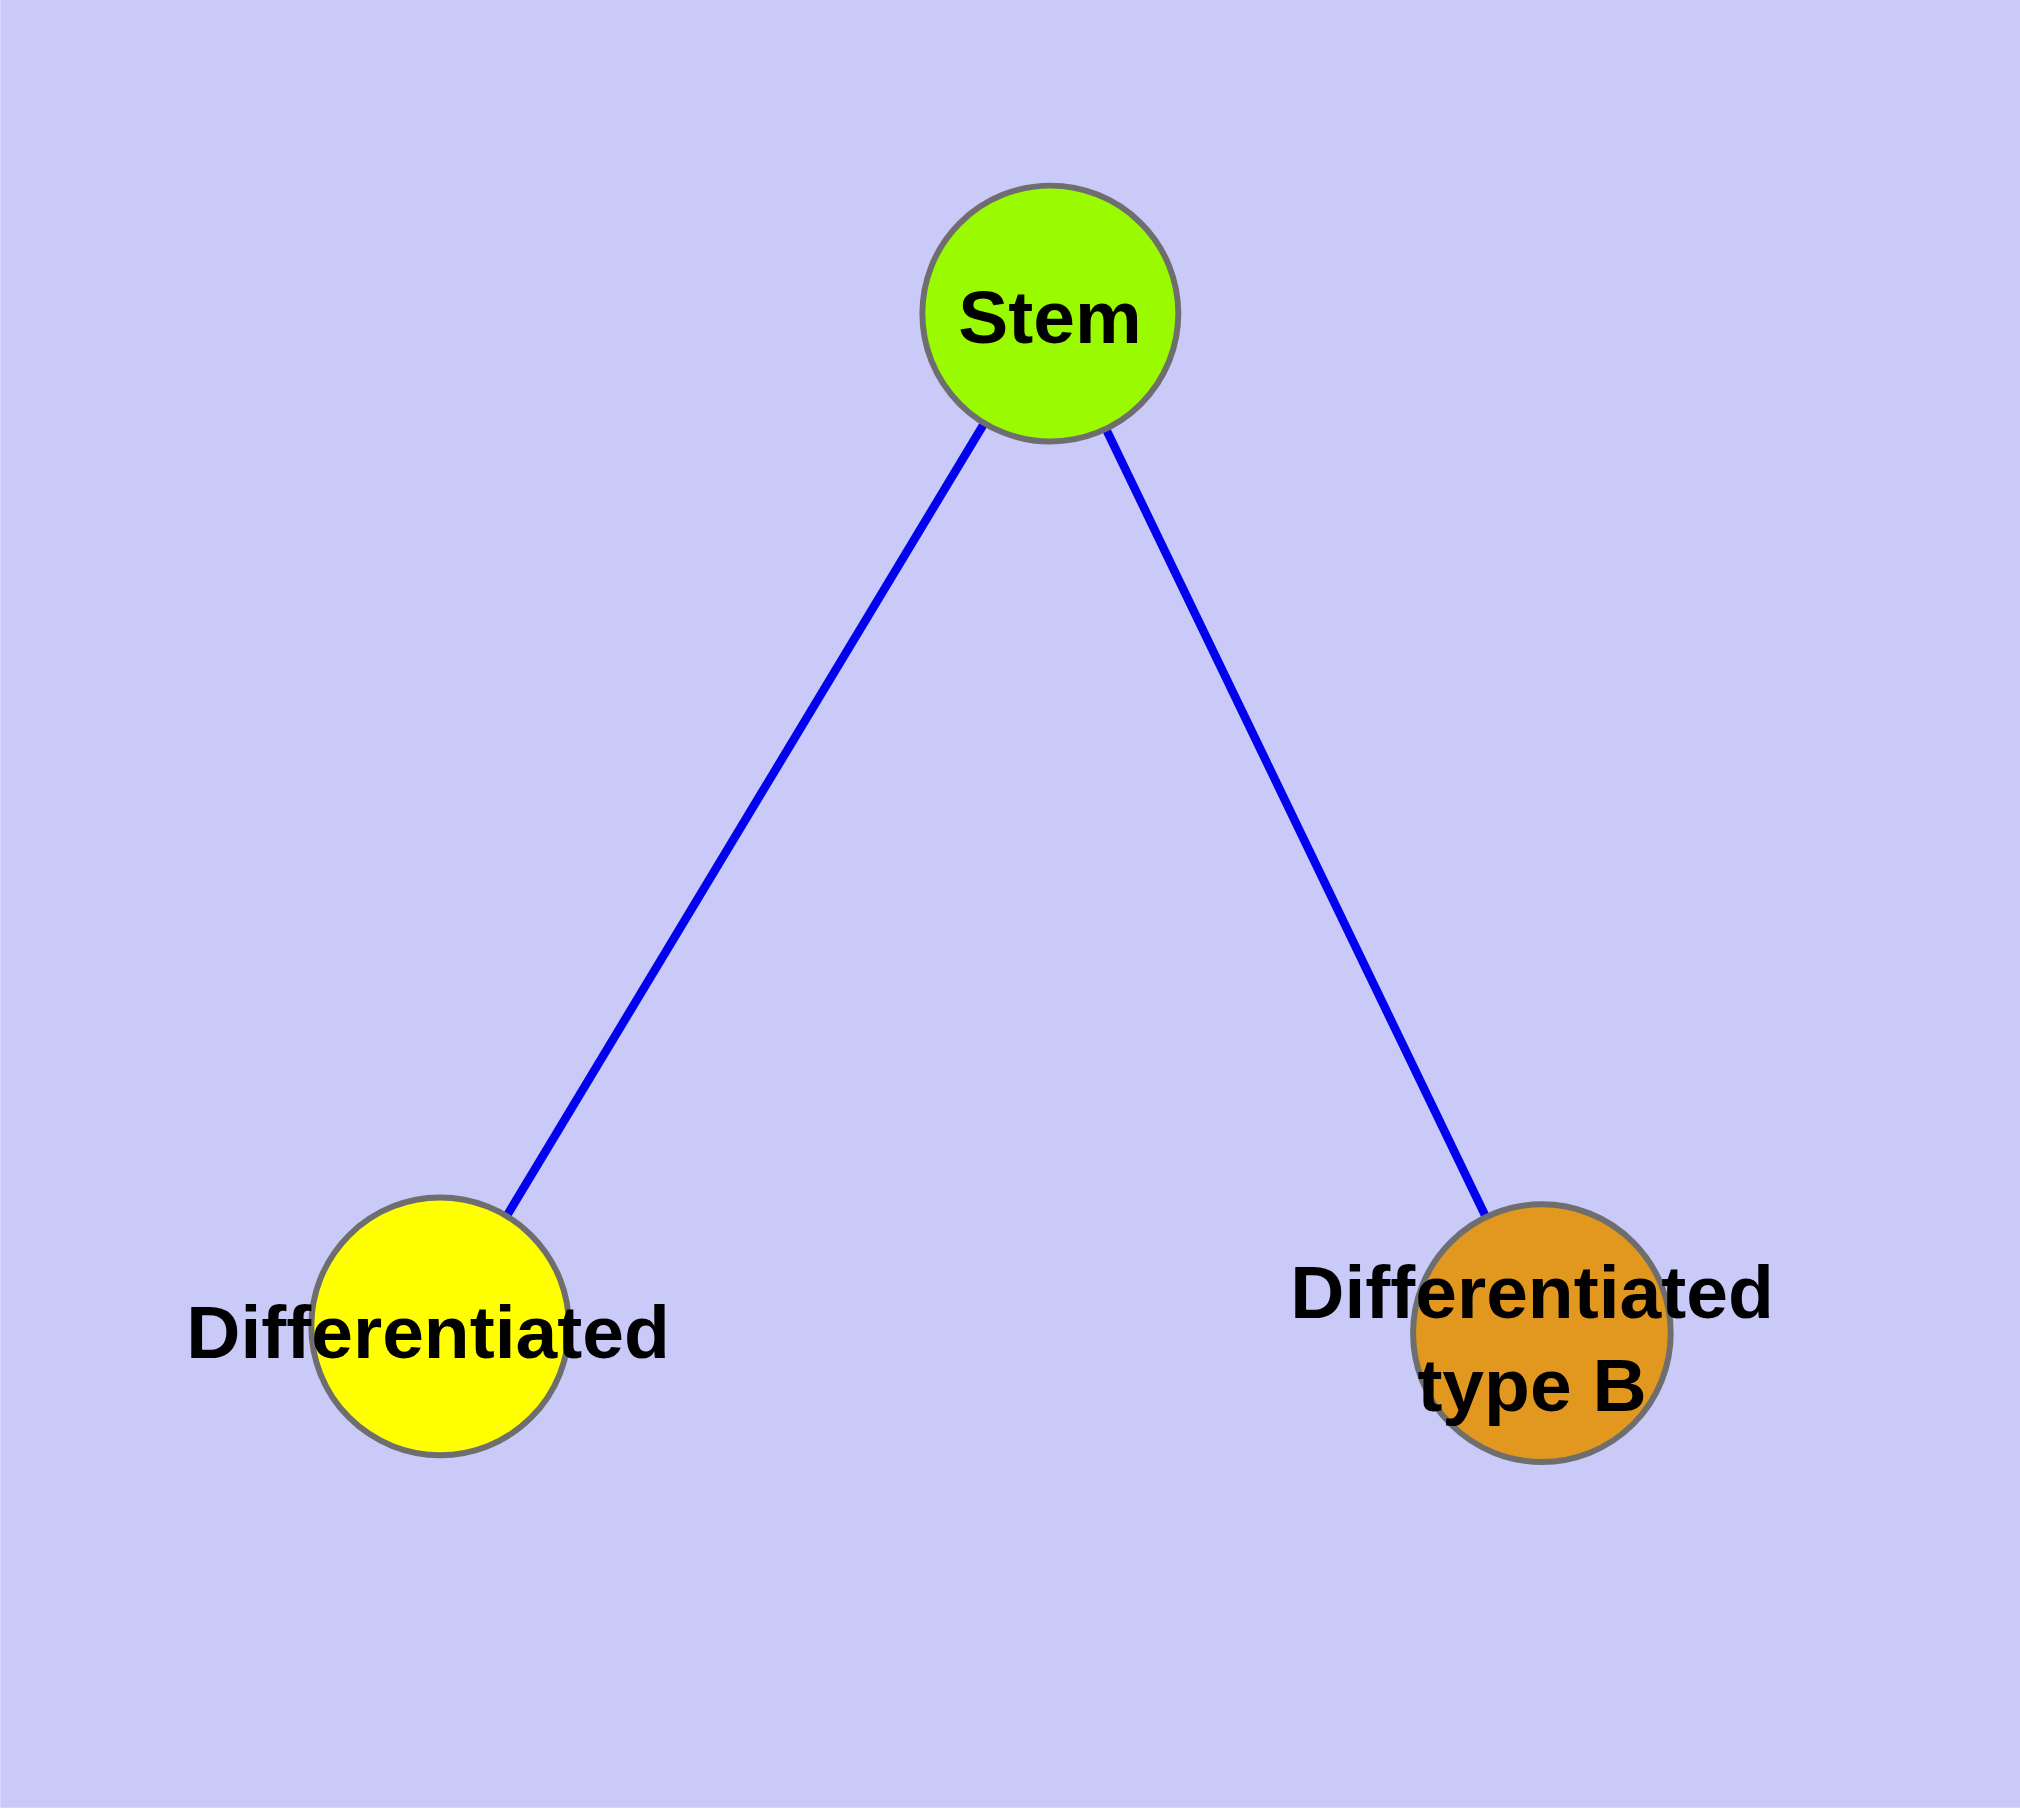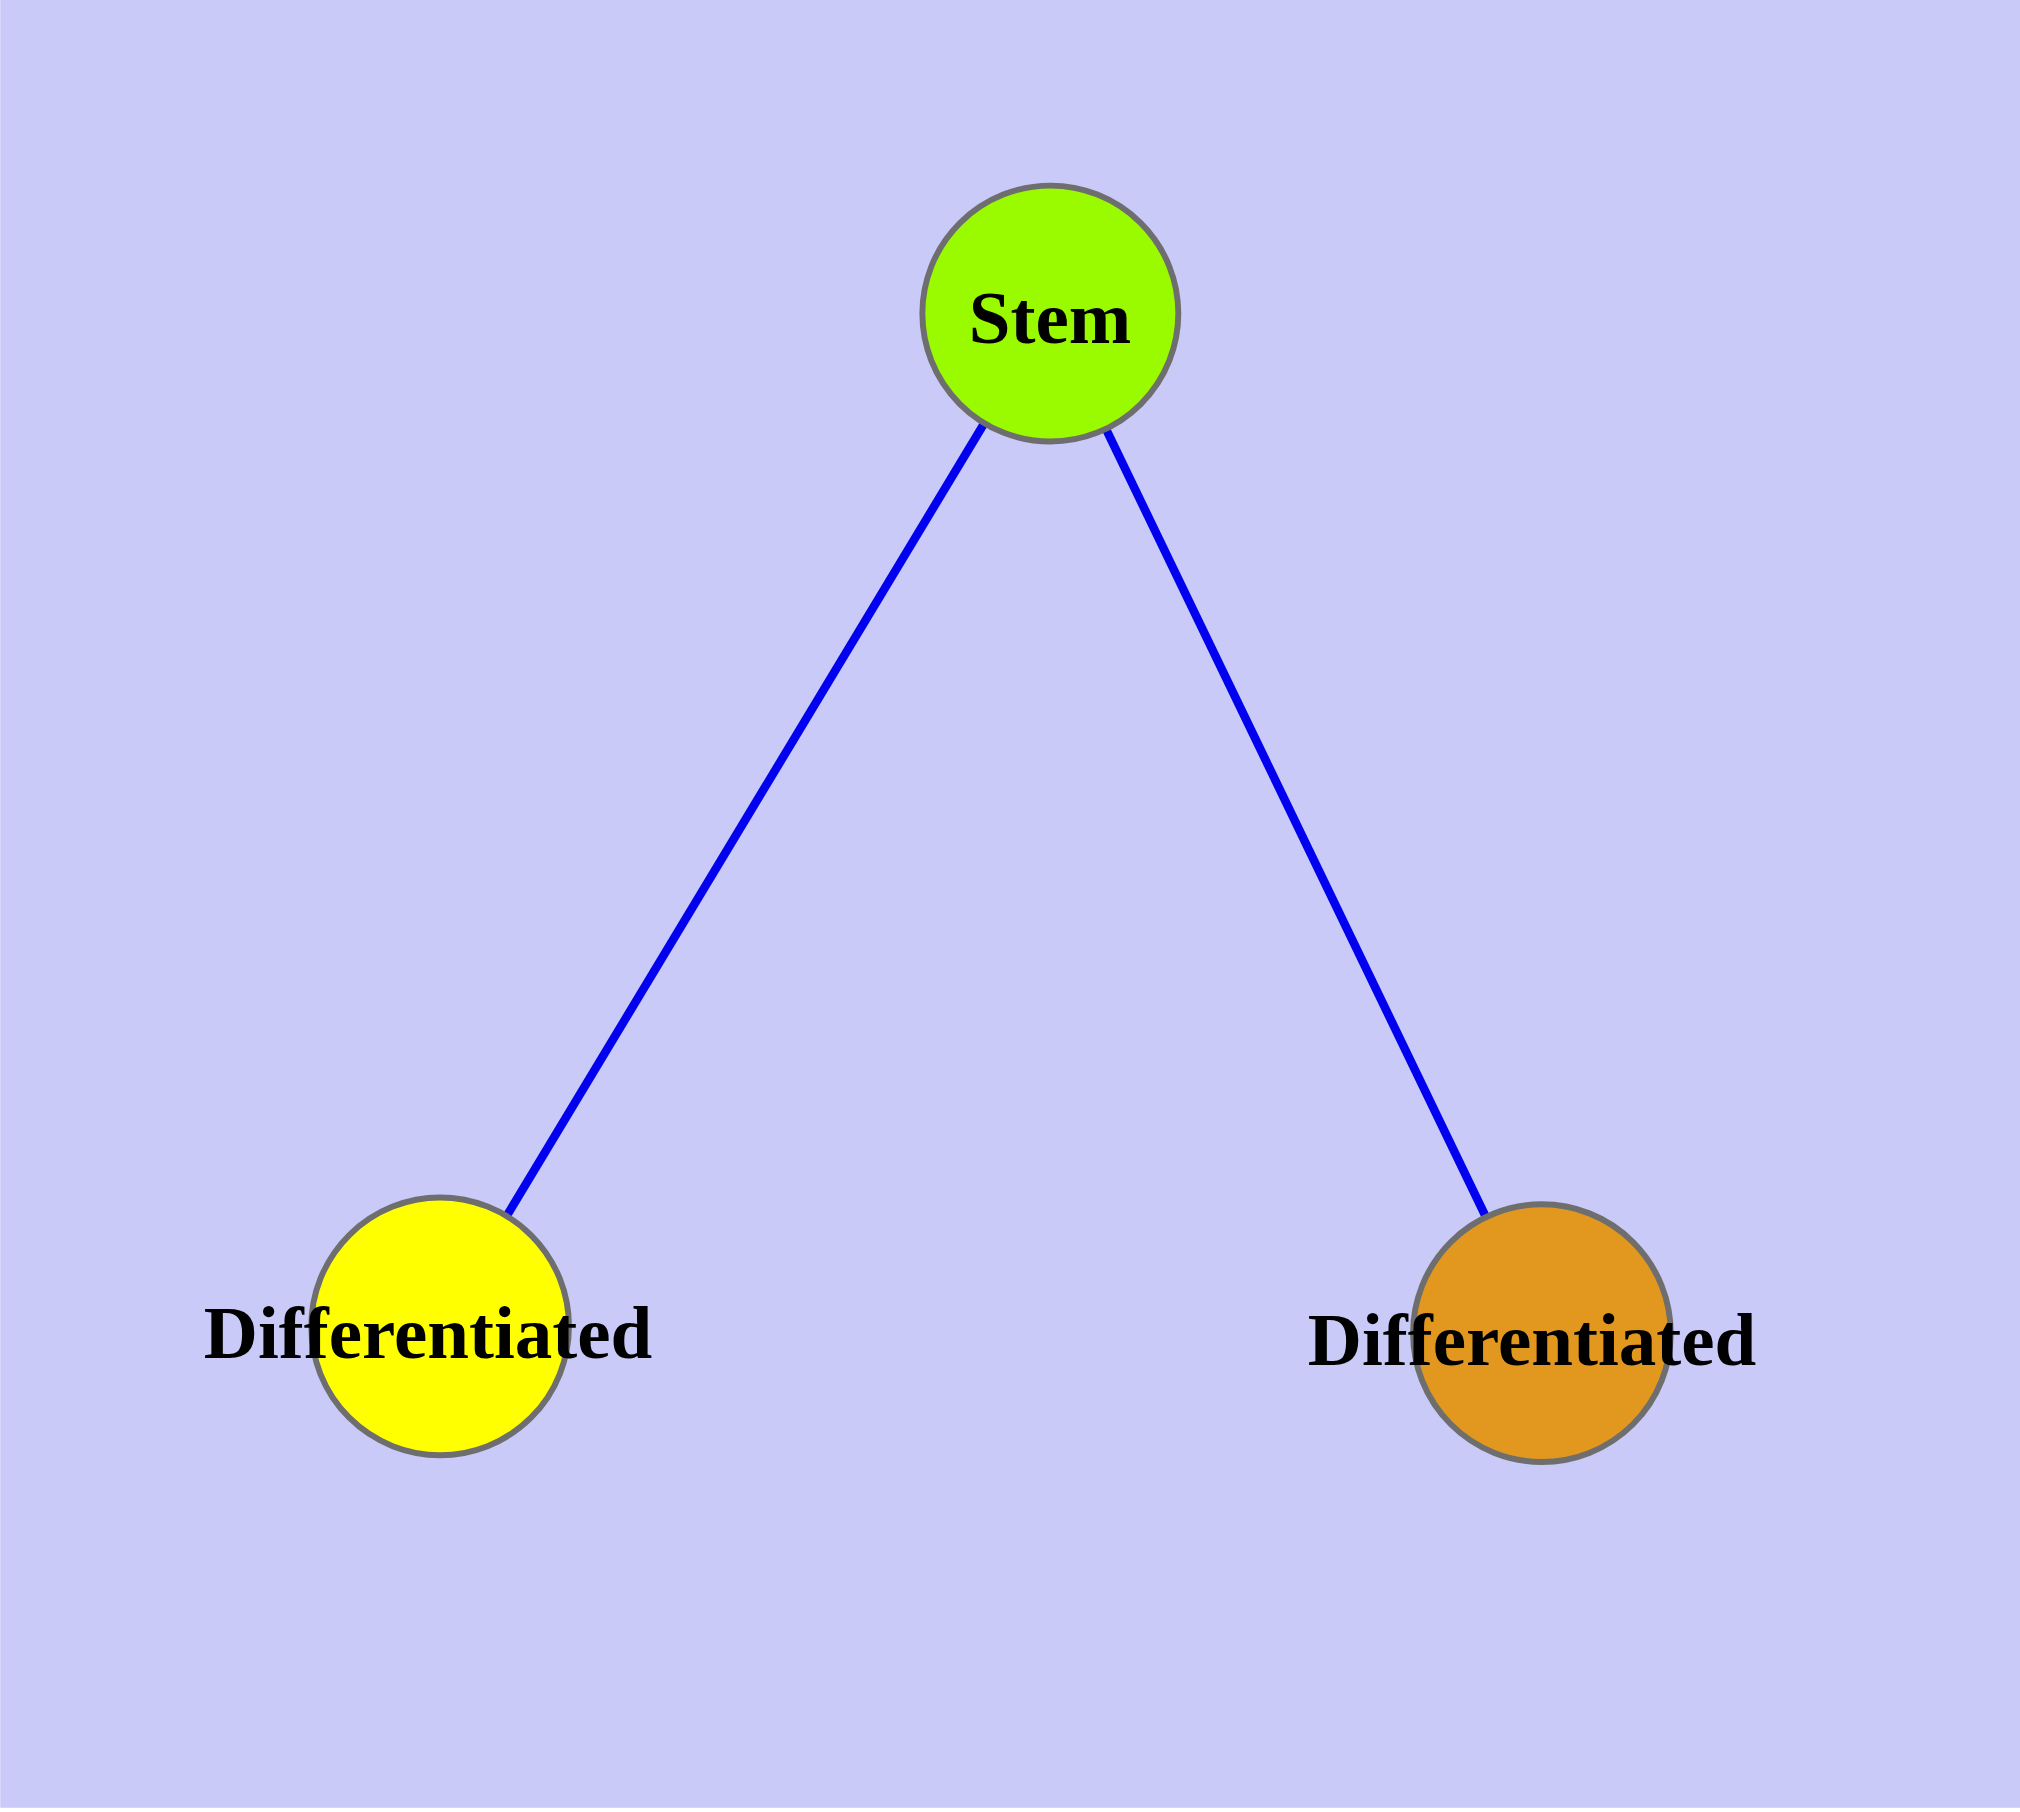--- a/index.html
+++ b/index.html
@@ -31,21 +31,20 @@
   }
   .node-label {
     position: absolute;
     transform: translate(-50%, -50%);
     text-align: center;
     color: #000000;
     font-weight: bold;
     font-size: 75px;
     line-height: 93px;
     white-space: nowrap;
-    font-family: Liberation Serif, serif;
   }
   .label-line {
     display: block;
   }
   .label-stem   { left: 1050px; top: 317px;  }
   .label-type-a { left: 428px;  top: 1332px; }
   .label-type-b { left: 1532px; top: 1339px; }
 </style>
 </head>
 <body>
@@ -67,16 +66,17 @@
   <div class="node-label label-stem">
     <span class="label-line">Stem</span>
   </div>
 
   <div class="node-label label-type-a">
     <span class="label-line">Differentiated</span>
   </div>
 
   <div class="node-label label-type-b">
     <span class="label-line">Differentiated</span>
+    <span class="label-line">type B</span>
   </div>
 
 </div>
 
 
 </body></html>

